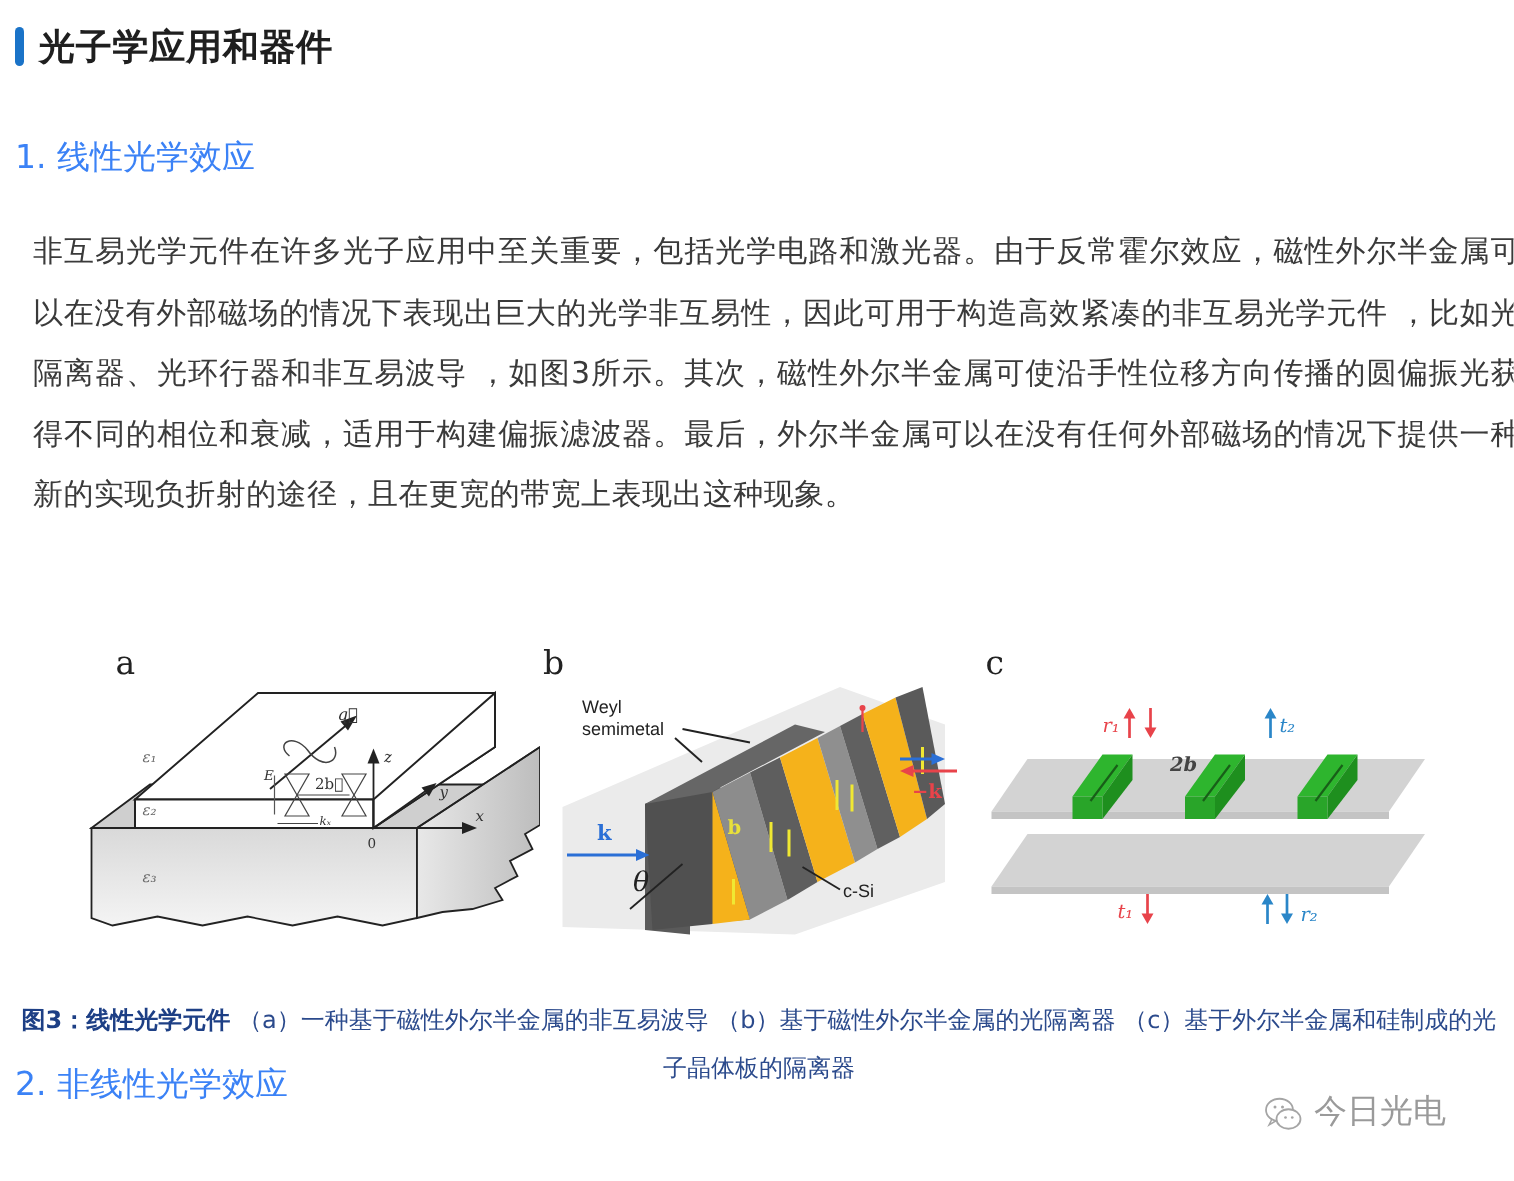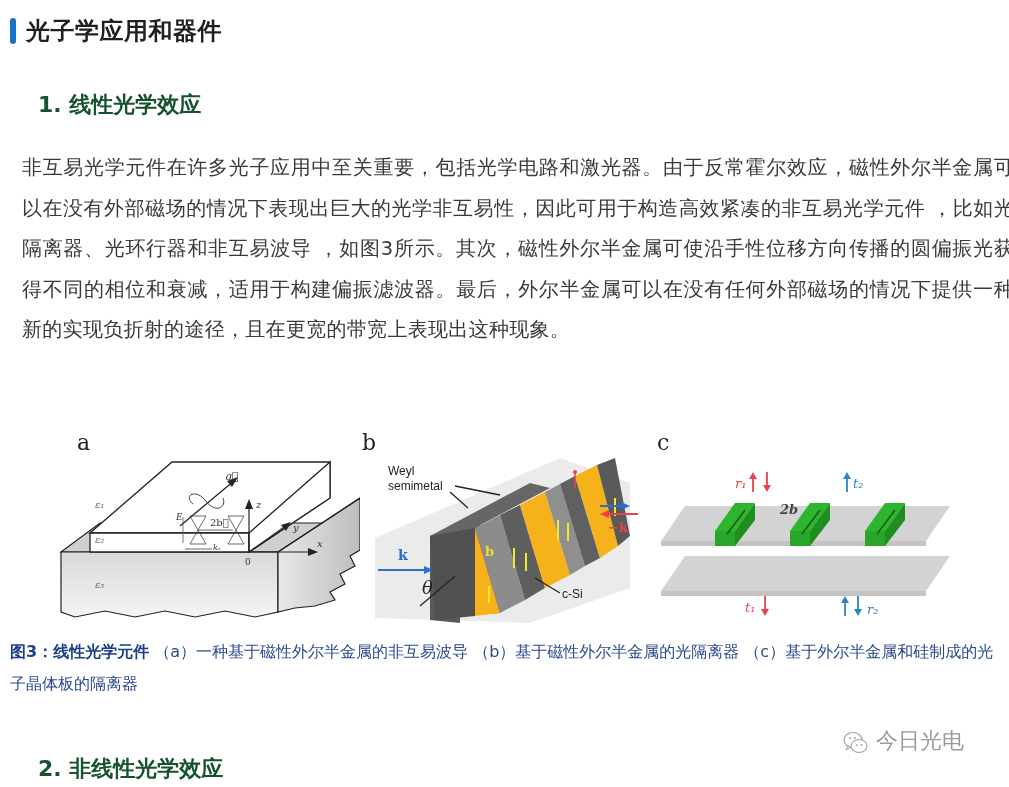--- a/index.html
+++ b/index.html
@@ -9,40 +9,40 @@
   .section-title {
     position: absolute; left: 10px; top: 14px; height: 34px;
     display: flex; align-items: center; font-family: Liberation Serif, serif;
   }
   .section-bar {
     width: 6px; height: 26px; background: #1a73c8; border-radius: 3px; margin-right: 10px;
   }
   .section-text { font-size: 24px; font-weight: bold; color: #1f1f1f; letter-spacing: 0.5px; }
 
   .sub-title {
-    position: absolute; left: 10px; font-size: 22px; font-weight: bold; color: #14532d; margin-left: 28px;
+    position: absolute; left: 10px; font-size: 22px; font-weight: normal; color: #3b82f6;
   }
   #h1 { top: 90px; }
-  #h2 { top: 754px; text-align: center; }
+  #h2 { top: 708px; text-align: center; }
 
   .para {
     position: absolute; left: 10px; top: 147px; width: 992px;
     font-size: 20px; line-height: 40.5px; color: #3a3a3a;
     text-align: justify; letter-spacing: 0.3px; margin-left: 12px;
   }
 
   .figure { position: absolute; left: 55px; top: 428px; width: 910px; height: 196px; }
   .panel { position: absolute; top: 0; height: 196px; }
   .panel-label { position: absolute; font-family: "DejaVu Serif", "Liberation Serif", serif; font-size: 22px; color: #222; }
   #panel-a { left: 0; width: 305px; }
   #panel-b { left: 305px; width: 285px; }
   #panel-c { left: 590px; width: 320px; }
 
   .caption {
-    position: absolute; left: 10px; top: 636px; width: 992px; 
+    position: absolute; left: 10px; top: 664px; width: 992px; text-align: center;
     font-size: 16px; line-height: 32px; color: #2b4a8c;
   }
   .caption .cap-bold { font-weight: bold; color: #1d3f85; }
 
   .watermark {
     position: absolute; left: 842px; top: 726px; display: flex; align-items: flex-end;
     color: #9a9a9a; font-size: 22px;
   }
   .watermark svg { margin-right: 6px; }
 </style>

